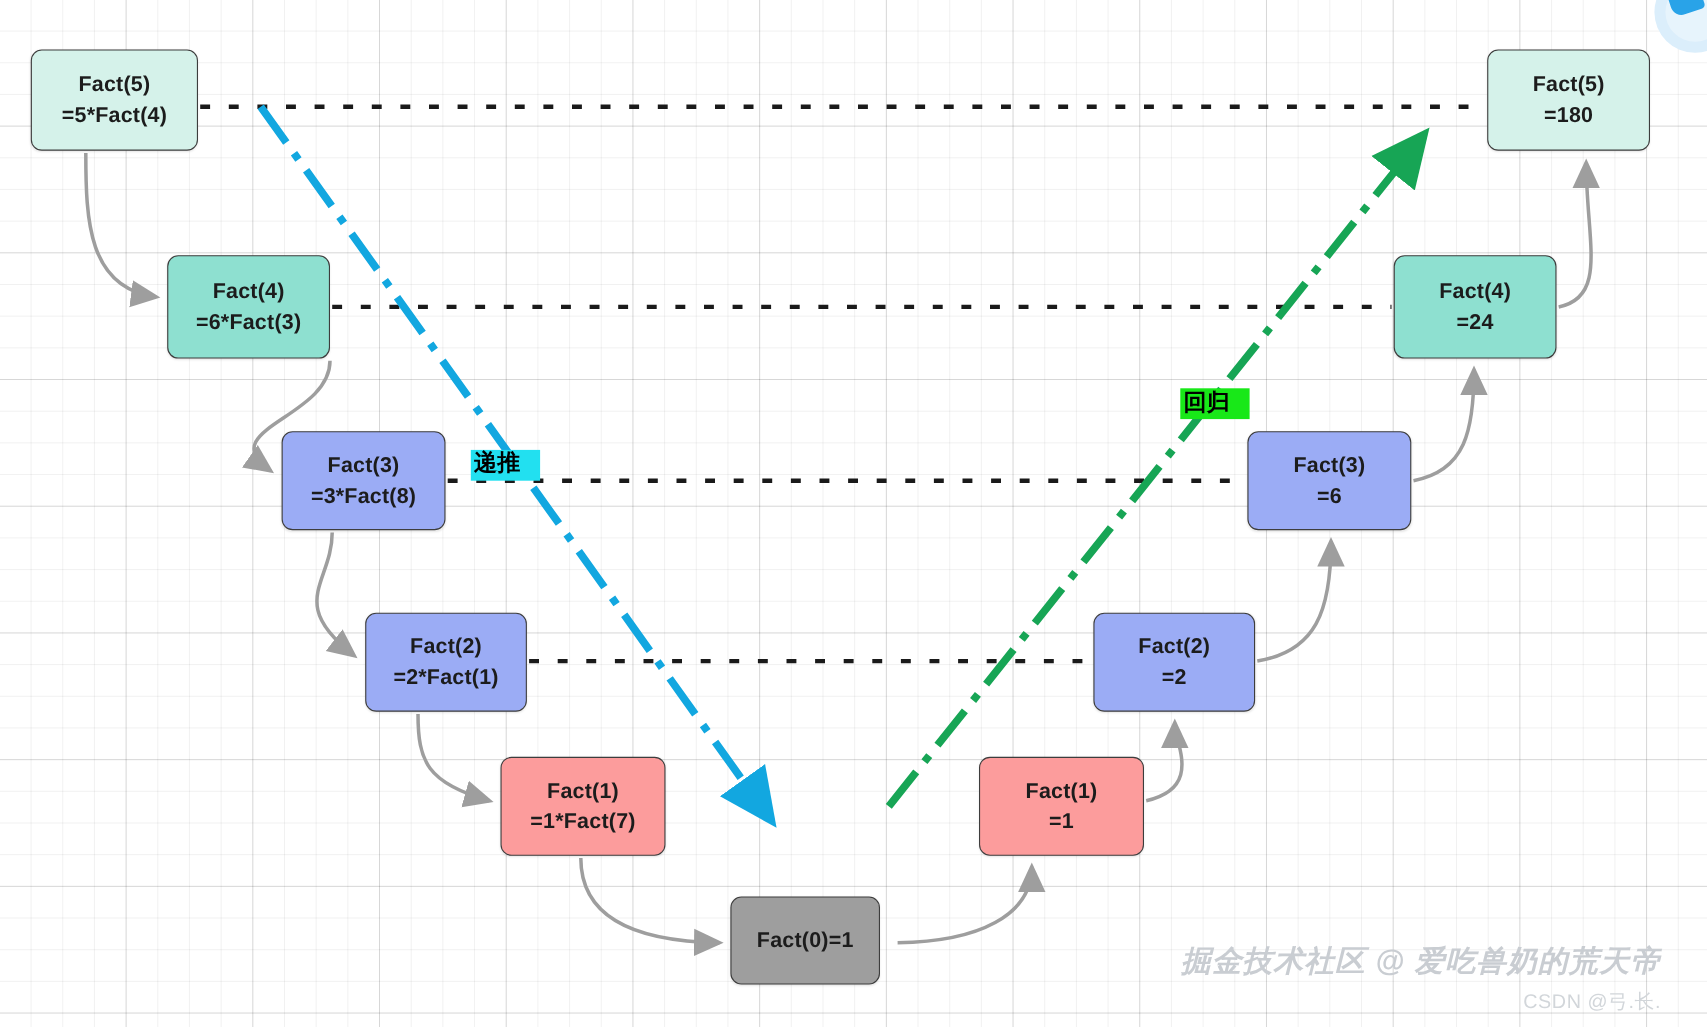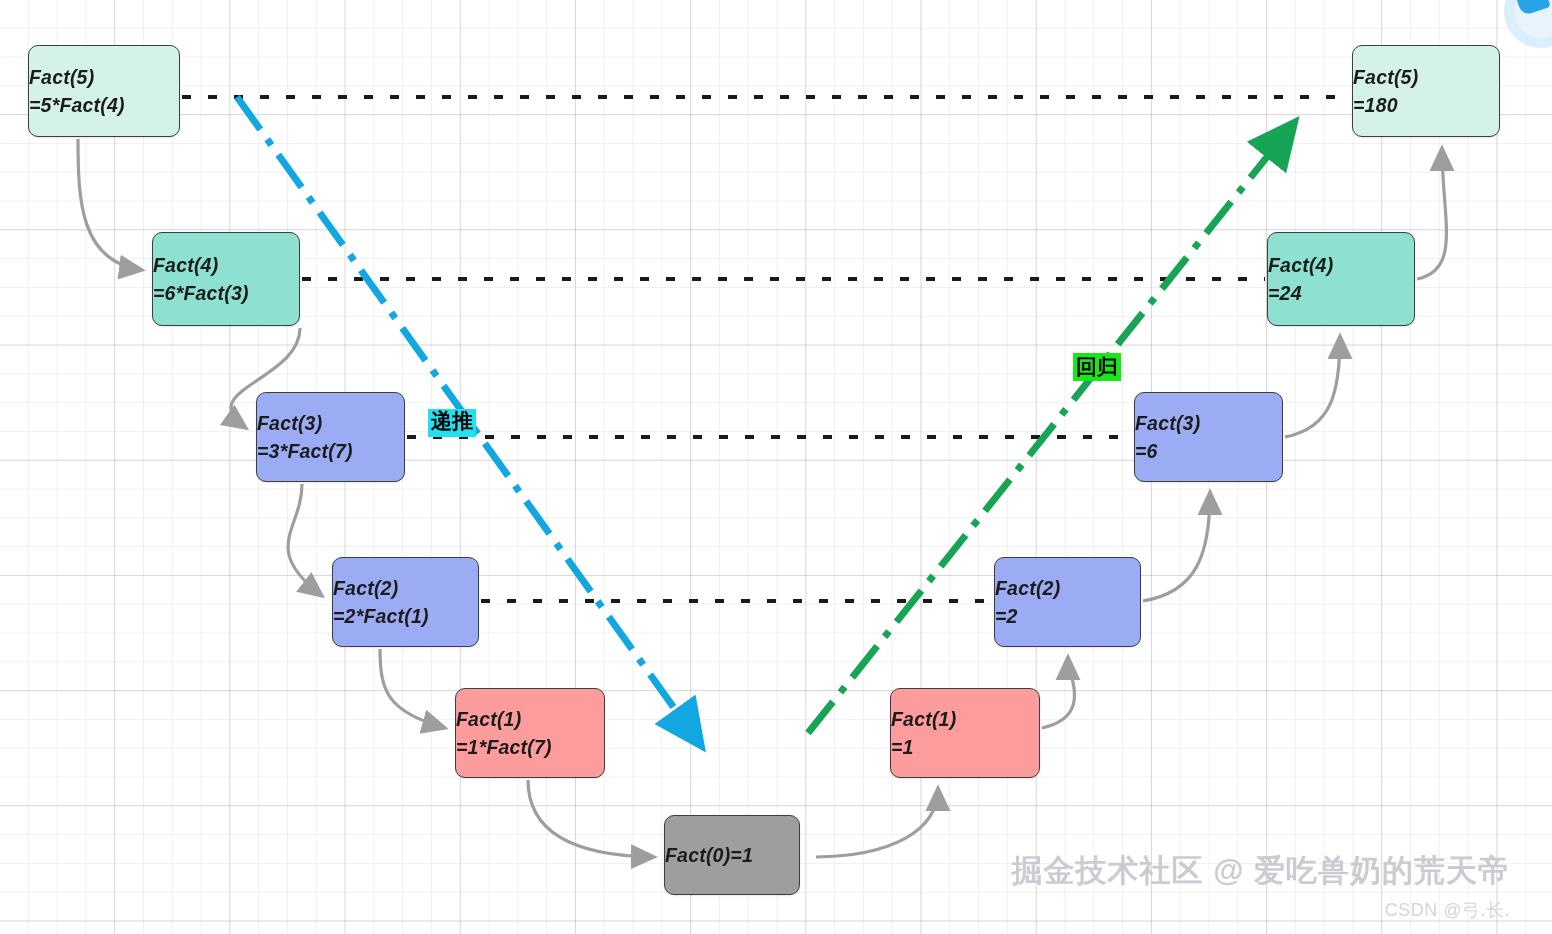--- a/index.html
+++ b/index.html
@@ -26,46 +26,46 @@
     position:absolute;left:0;top:0;width:1552px;height:934px;
     pointer-events:none;
   }
   .node{
     position:absolute;
     box-sizing:border-box;
     border-radius:10px;
     border:1.6px solid #3d3d3d;
     display:flex;
     flex-direction:column;
-    align-items:flex-start;
+    align-items:center;
     justify-content:center;
     text-align:center;
     color:#1c1c1c;
     font-weight:bold;
     font-size:19.5px;
     line-height:1.45;
     letter-spacing:.2px;
     box-shadow:0 1px 2px rgba(0,0,0,.10);
-    font-style:italic;
   }
   .node .l1,.node .l2{display:block;white-space:nowrap;}
   .tag{
     position:absolute;
     font-weight:bold;
     font-size:21px;
     color:#000000;
-    padding:1px 3px 2px 3px;
+    padding:1px 18px 2px 3px;
     line-height:1.2;
     white-space:nowrap;
   }
   .wm-main{
     position:absolute;
     right:42px;bottom:42px;
-    font-size:31px;
+    font-size:27px;
     color:#c9cdd2;
+    font-style:italic;
     font-weight:bold;
     white-space:nowrap;
     letter-spacing:1px;
   }
   .wm-sub{
     position:absolute;
     right:42px;bottom:12px;
     font-size:18px;
     color:#d2d6da;
     white-space:nowrap;
@@ -146,21 +146,21 @@
     <span class="l2">=5*Fact(4)</span>
   </div>
 
   <div class="node" style="left:152px;top:232px;width:148px;height:94px;background:#8ee0d0;">
     <span class="l1">Fact(4)</span>
     <span class="l2">=6*Fact(3)</span>
   </div>
 
   <div class="node" style="left:256px;top:392px;width:149px;height:90px;background:#9bacf5;">
     <span class="l1">Fact(3)</span>
-    <span class="l2">=3*Fact(7)</span>
+    <span class="l2">=3*Fact(8)</span>
   </div>
 
   <div class="node" style="left:332px;top:557px;width:147px;height:90px;background:#9bacf5;">
     <span class="l1">Fact(2)</span>
     <span class="l2">=2*Fact(1)</span>
   </div>
 
   <div class="node" style="left:455px;top:688px;width:150px;height:90px;background:#fc9c9c;">
     <span class="l1">Fact(1)</span>
     <span class="l2">=1*Fact(7)</span>

